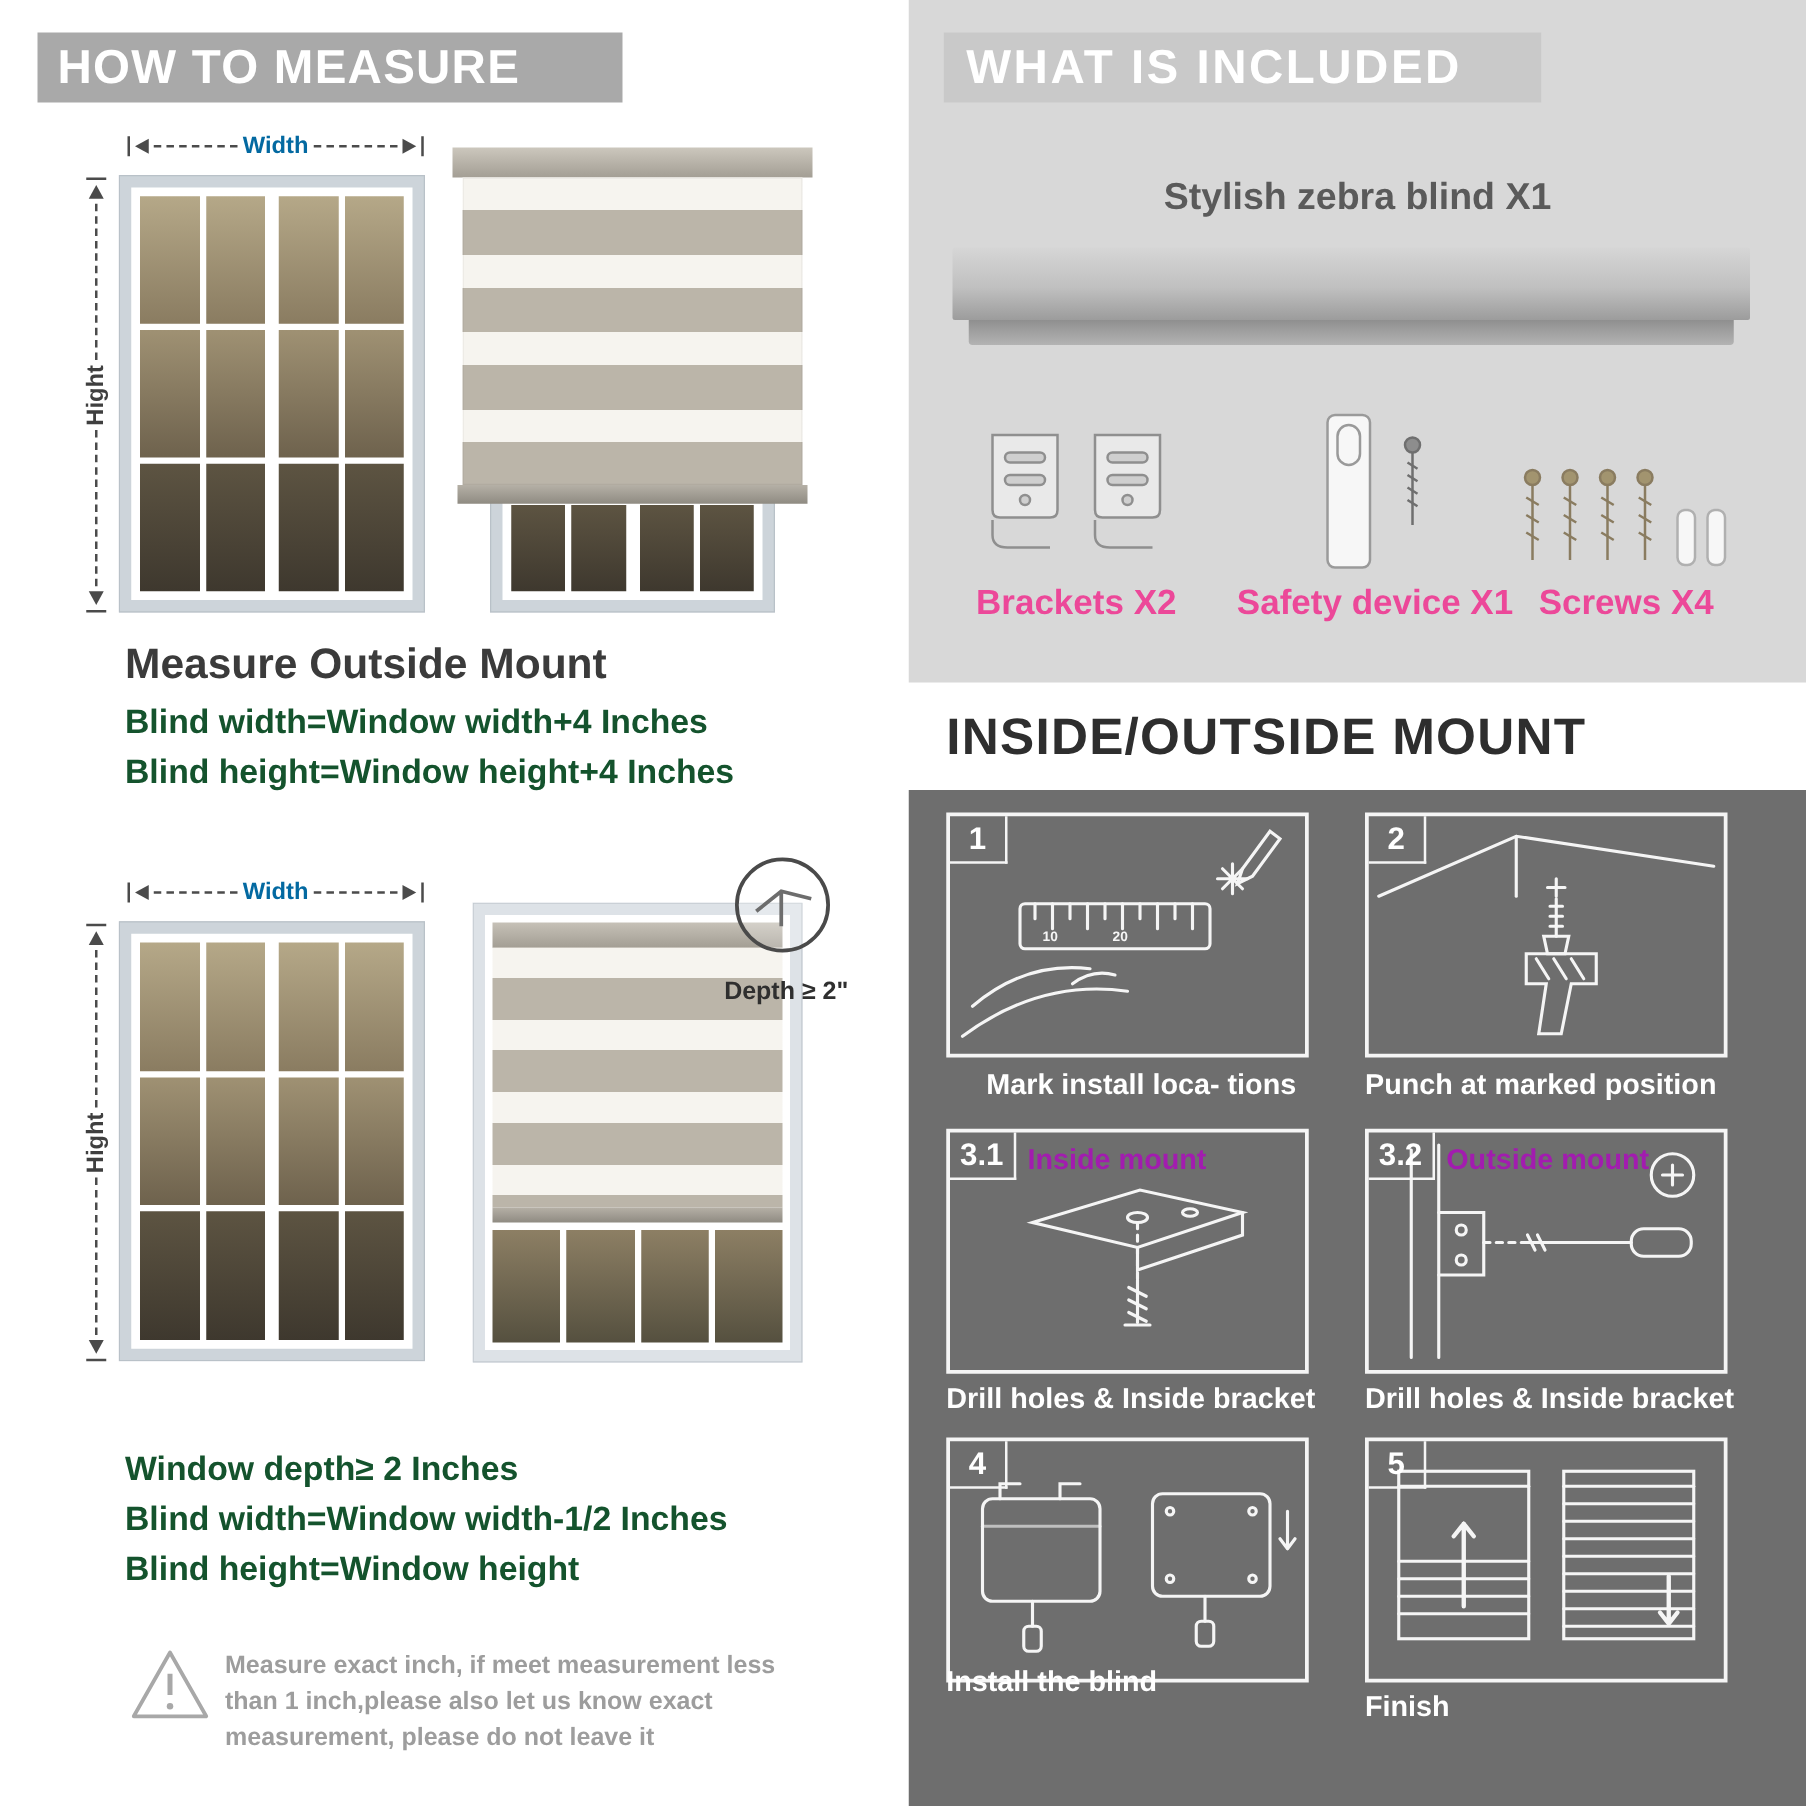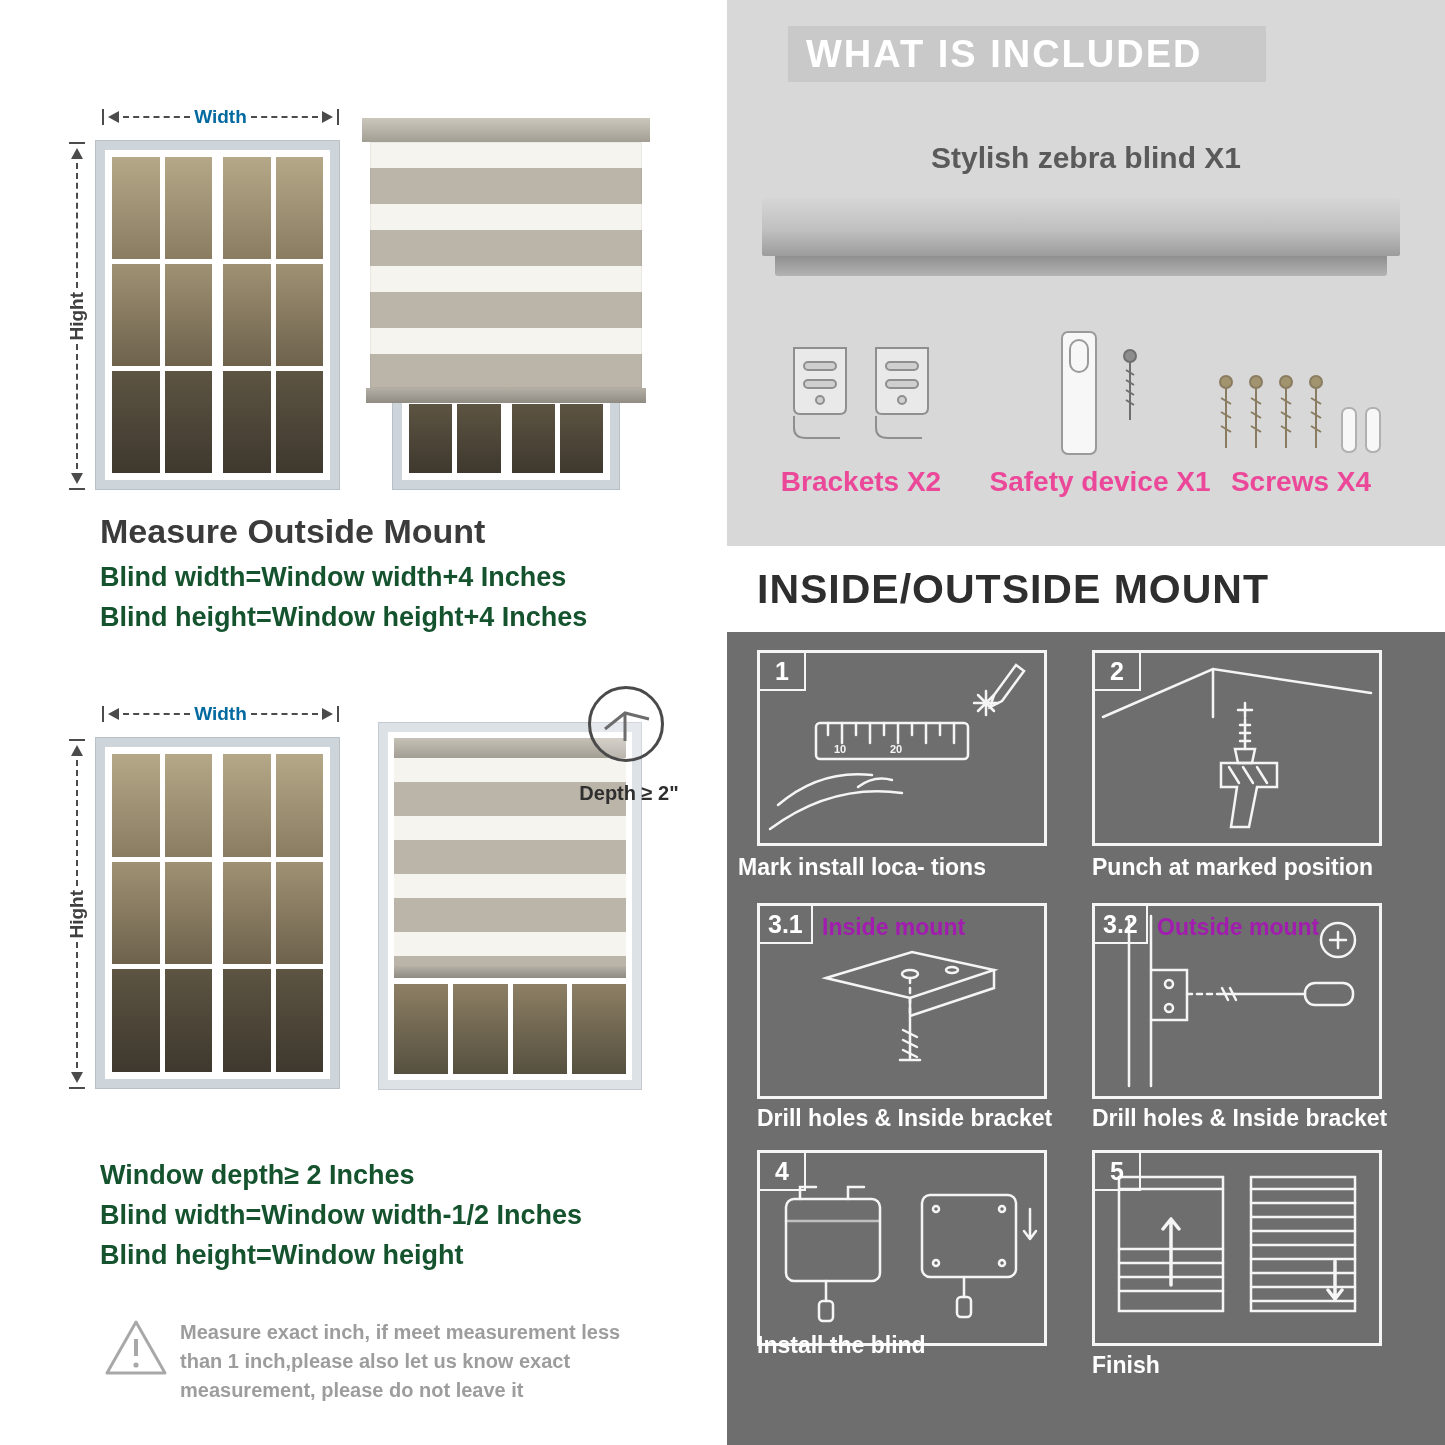--- a/index.html
+++ b/index.html
@@ -5,21 +5,21 @@
   * { box-sizing: border-box; margin: 0; padding: 0; }
   html,body { background:#fff; }
   .page {
     position: relative; width: 1445px; height: 1445px; background: #ffffff;
     font-family: "Liberation Sans", sans-serif; overflow: hidden;
   }
   
   .banner { position:absolute; color:#fff; font-weight:bold; font-size:38px;
             display:flex; align-items:center; letter-spacing:1px; }
   .banner-left { left:30px; top:26px; width:468px; height:56px; background:#a9a9a9; padding-left:16px; }
-  .banner-right { left:788px; top:26px; width:478px; height:56px; background:#c9c9c9; padding-left:18px; letter-spacing:2px; }
+  .banner-right { left:755px; top:26px; width:478px; height:56px; background:#c9c9c9; padding-left:18px; letter-spacing:2px; }
   .h2 { position:absolute; font-size:34px; font-weight:bold; color:#3b3b3b; }
   .sub { position:absolute; font-size:27px; font-weight:bold; color:#14532d; }
   
   .h-arrow { position:absolute; display:flex; align-items:center; gap:4px;
              color:#0369a1; font-weight:bold; font-size:19px; }
   .h-arrow .dash { flex:1; border-top:2px dashed #4b4b4b; height:0; }
   .v-arrow { position:absolute; display:flex; flex-direction:column; align-items:center; gap:4px;
              color:#3f3f3f; font-weight:bold; font-size:19px; }
   .v-arrow .dash { flex:1; border-left:2px dashed #4b4b4b; width:0; }
   .tick-v { width:2px; height:16px; background:#4b4b4b; }
@@ -74,20 +74,21 @@
   .step-label { position:absolute; left:62px; top:8px; color:#a21caf; font-size:23px; font-weight:bold; }
   .step-caption { position:absolute; width:330px; color:#fff; font-size:23px; font-weight:bold; }
   .step-art { position:absolute; left:0; top:0; width:100%; height:100%; }
   svg { display:block; }
 </style>
 </head>
 <body>
 
 <div class="page">
 
+  <div class="banner banner-left">HOW TO MEASURE</div>
 
   <div class="h-arrow" style="left:102px;top:106px;width:237px;">
     <span class="tick-v"></span>
     <span class="ah-left"></span>
     <span class="dash"></span>
     <span>Width</span>
     <span class="dash"></span>
     <span class="ah-right"></span>
     <span class="tick-v"></span>
   </div>
@@ -307,21 +308,21 @@
         <rect x="56" y="70" width="152" height="36" rx="4"></rect>
         <path d="M68 70 v12 M82 70 v20 M96 70 v12 M110 70 v20 M124 70 v12 M138 70 v20 M152 70 v12 M166 70 v20 M180 70 v12 M194 70 v20"></path>
         <path d="M226 38 v24 M214 50 h24 M218 42 l16 16 M234 42 l-16 16"></path>
         <path d="M256 12 l8 6 -22 30 -12 6 4 -12 z"></path>
       </g>
       <text x="74" y="100" font-size="11" fill="#f5f5f5" stroke="none" font-weight="bold">10</text>
       <text x="130" y="100" font-size="11" fill="#f5f5f5" stroke="none" font-weight="bold">20</text>
     </svg>
     <div class="step-num">1</div>
   </div>
-  <div class="step-caption" style="left:738px;top:854px;">Mark install loca- tions</div>
+  <div class="step-caption" style="left:789px;top:854px;">Mark install loca- tions</div>
 
   <div class="step-box" style="left:1092px;top:650px;">
     <svg class="step-art" viewBox="0 0 284 190">
       <g stroke="#f5f5f5" stroke-width="2.5" fill="none" stroke-linecap="round">
         <path d="M8 64 L118 16 L276 40"></path>
         <path d="M118 16 V64"></path>
         <path d="M150 50 v14 M143 57 h14"></path>
         <path d="M150 96 V66"></path>
         <path d="M145 72 h10 M145 80 h10 M145 88 h10"></path>
         <path d="M140 96 h20 l-3 14 h-14 z"></path>

